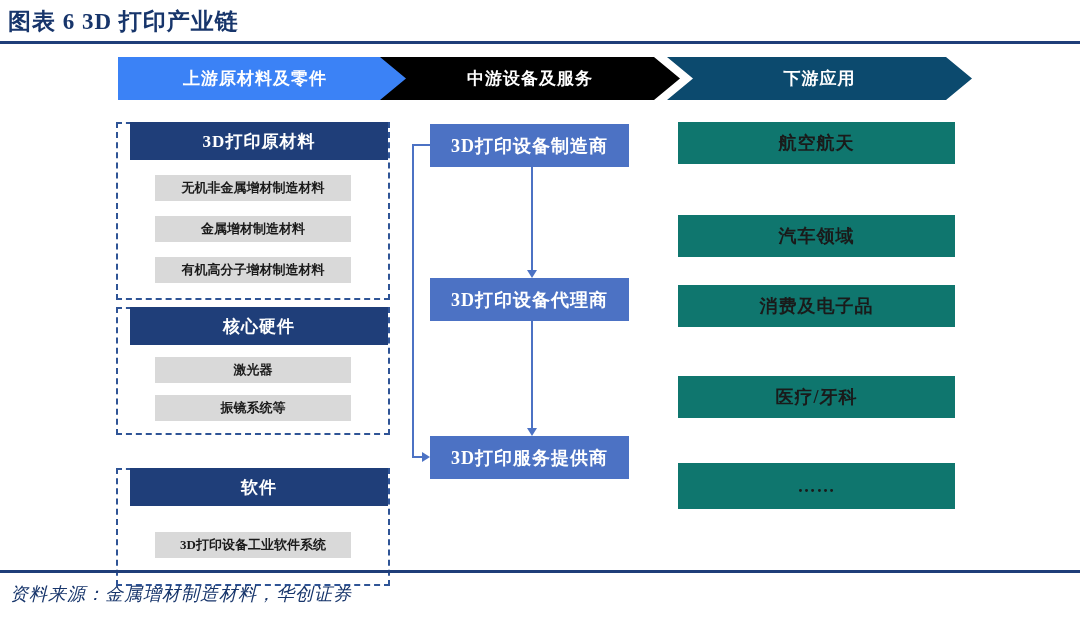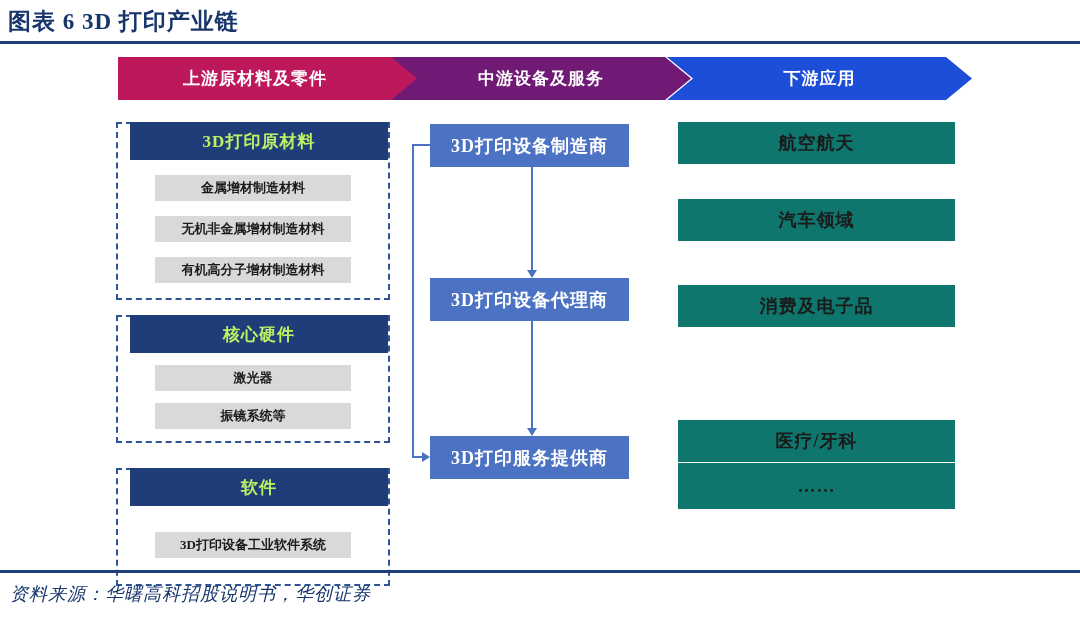--- a/index.html
+++ b/index.html
@@ -23,43 +23,43 @@
   }
 
   
   .chev {
     position:absolute; top:57px; height:43px;
     color:#ffffff; font-size:17px; font-weight:bold; letter-spacing:1px;
     display:flex; align-items:center; justify-content:center;
   }
   .chev span { display:block; }
   .chev1 {
-    left:118px; width:300px; background:#be185d; padding-right:26px;
+    left:118px; width:300px; background:#3b82f6; padding-right:26px;
     clip-path:polygon(0 0, calc(100% - 26px) 0, 100% 50%, calc(100% - 26px) 100%, 0 100%);
   }
   .chev2 {
-    left:391px; width:300px; background:#701a75; padding-left:26px; padding-right:26px;
+    left:380px; width:300px; background:#000000; padding-left:26px; padding-right:26px;
     clip-path:polygon(0 0, calc(100% - 26px) 0, 100% 50%, calc(100% - 26px) 100%, 0 100%, 26px 50%);
   }
   .chev3 {
-    left:667px; width:305px; background:#1d4ed8; padding-left:26px; padding-right:26px;
+    left:667px; width:305px; background:#0c4a6e; padding-left:26px; padding-right:26px;
     clip-path:polygon(0 0, calc(100% - 26px) 0, 100% 50%, calc(100% - 26px) 100%, 0 100%, 26px 50%);
   }
 
   
   .group {
     position:absolute; left:116px; width:274px;
     border:2px dashed #2F5496;
   }
   .group-1 { top:122px; height:178px; }
-  .group-2 { top:315px; height:128px; }
+  .group-2 { top:307px; height:128px; }
   .group-3 { top:468px; height:118px; }
   .group-header {
     height:38px; margin:-2px 0 0 12px;
-    background:#1F3E79; color:#bef264;
+    background:#1F3E79; color:#ffffff;
     font-size:17px; font-weight:bold; letter-spacing:1px;
     display:flex; align-items:center; justify-content:center;
   }
   .group-body {
     display:flex; flex-direction:column; justify-content:space-evenly; align-items:center;
     height:calc(100% - 36px);
   }
   .u-item {
     width:196px; height:26px; background:#D9D9D9;
     color:#1A1A1A; font-size:13px; font-weight:bold;
@@ -93,23 +93,23 @@
     border-top:5px solid transparent; border-bottom:5px solid transparent;
     border-left:8px solid #4C72C4; }
 
   
   .app-box {
     position:absolute; left:678px; width:277px; height:42px;
     background:#0f766e; color:#1A1A1A; font-size:18px; font-weight:bold; letter-spacing:1px;
     display:flex; align-items:center; justify-content:center;
   }
   .app-1 { top:122px; }
-  .app-2 { top:199px; }
+  .app-2 { top:215px; }
   .app-3 { top:285px; }
-  .app-4 { top:376px;margin-top:44px; }
+  .app-4 { top:376px; }
   .app-5 { top:463px; height:46px; }
 </style>
 </head>
 <body>
 
 <div class="page">
 
   <div class="fig-title">图表 6  3D 打印产业链</div>
   <div class="title-rule"></div>
 
@@ -119,22 +119,22 @@
   <div class="chev chev2">
     <span>中游设备及服务</span>
   </div>
   <div class="chev chev3">
     <span>下游应用</span>
   </div>
 
   <div class="group group-1">
     <div class="group-header">3D打印原材料</div>
     <div class="group-body">
+      <div class="u-item">无机非金属增材制造材料</div>
       <div class="u-item">金属增材制造材料</div>
-      <div class="u-item">无机非金属增材制造材料</div>
       <div class="u-item">有机高分子增材制造材料</div>
     </div>
   </div>
 
   <div class="group group-2">
     <div class="group-header">核心硬件</div>
     <div class="group-body">
       <div class="u-item">激光器</div>
       <div class="u-item">振镜系统等</div>
     </div>
@@ -160,15 +160,15 @@
   <div class="conn bracket-h2"></div>
   <div class="arrow-right"></div>
 
   <div class="app-box app-1">航空航天</div>
   <div class="app-box app-2">汽车领域</div>
   <div class="app-box app-3">消费及电子品</div>
   <div class="app-box app-4">医疗/牙科</div>
   <div class="app-box app-5">……</div>
 
   <div class="bottom-rule"></div>
-  <div class="source-line">资料来源：华曙高科招股说明书，华创证券</div>
+  <div class="source-line">资料来源：金属增材制造材料，华创证券</div>
 
 </div>
 
 </body></html>

